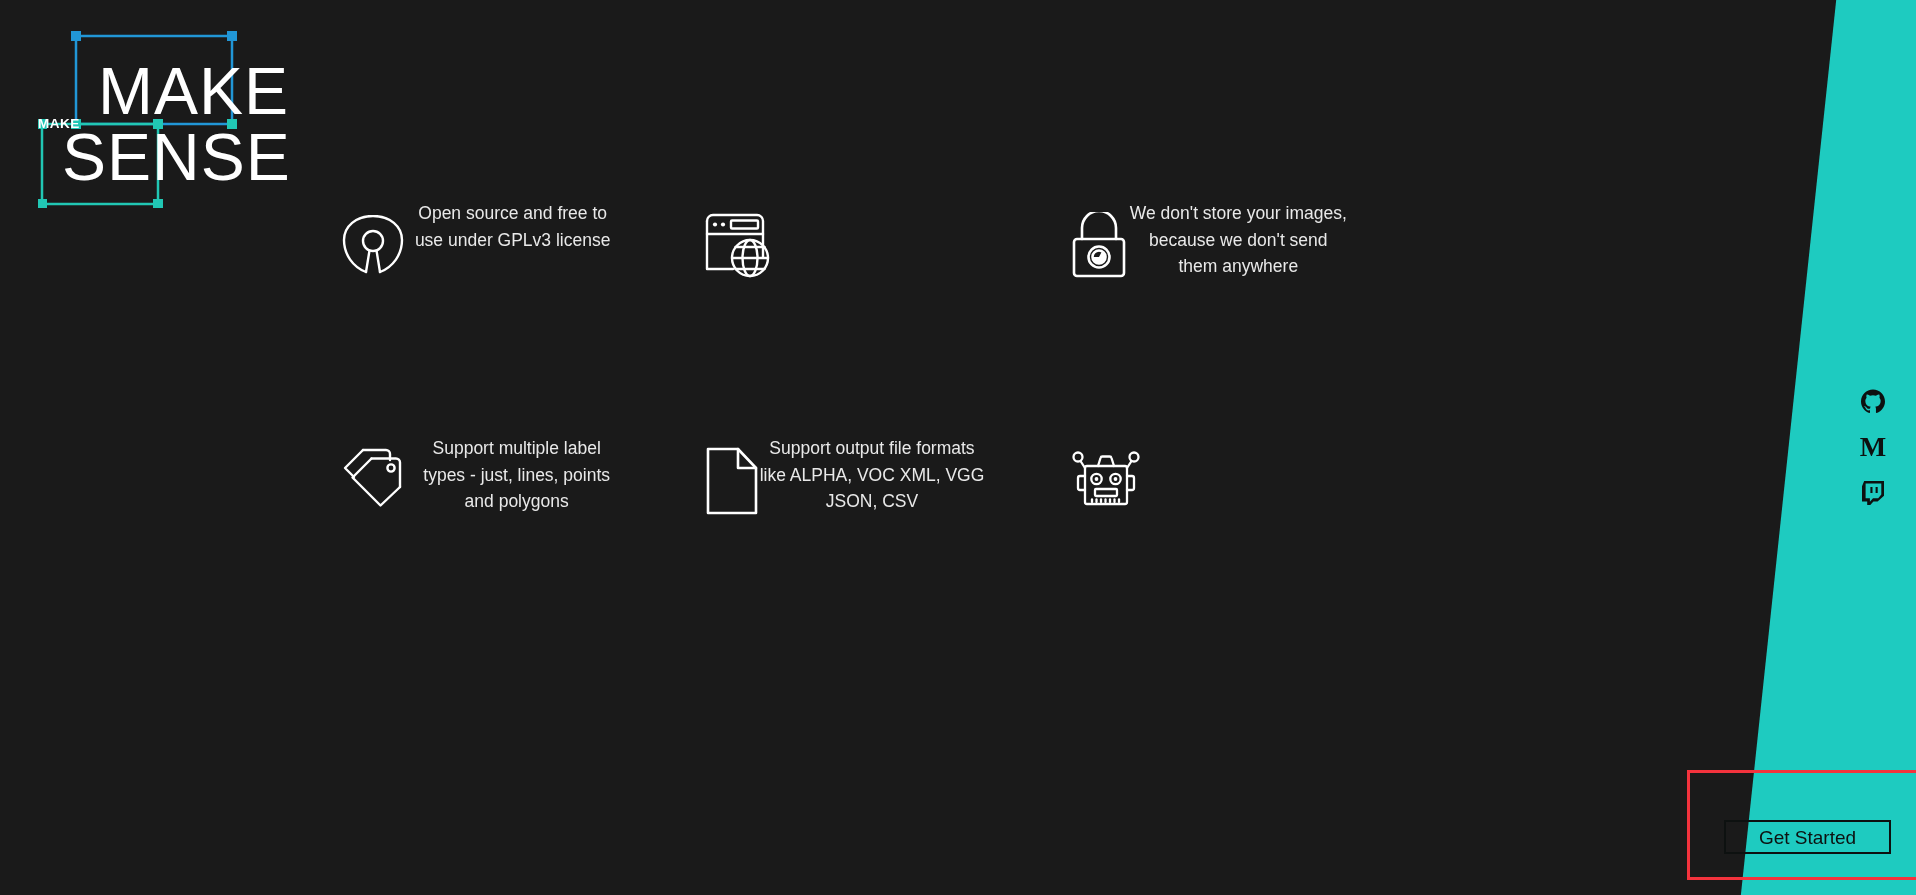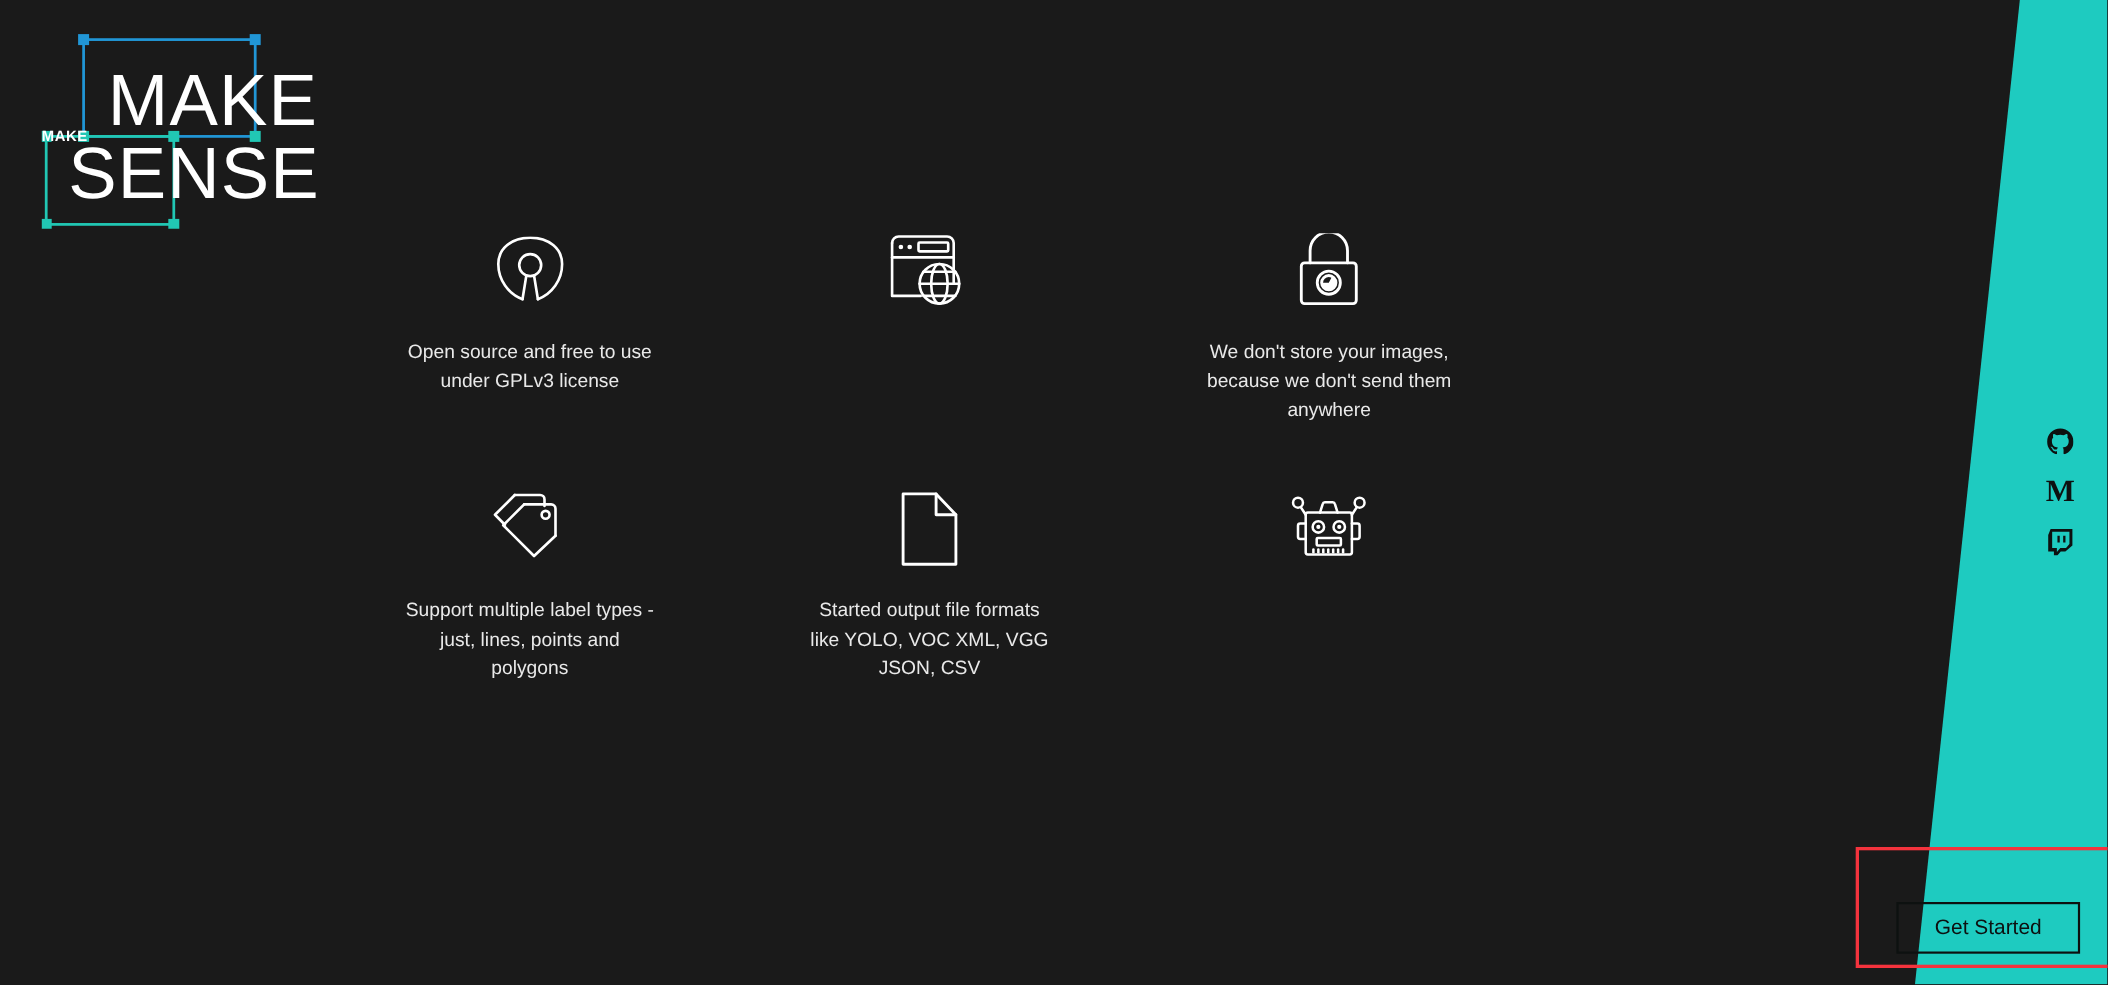--- a/index.html
+++ b/index.html
@@ -69,22 +69,21 @@
     top: 200px;
     width: 1090px;
     z-index: 2;
     display: grid;
     grid-template-columns: repeat(3, 1fr);
     grid-template-rows: repeat(2, 235px);
   }
 
   .feature {
     display: flex;
-    flex-direction: column;
-    align-items: center;
+    align-items: flex-start;
     padding: 0 42px;
   }
 
   .feature-icon {
     height: 92px;
     display: flex;
     align-items: center;
     justify-content: center;
     margin-bottom: 14px;
   }
@@ -135,21 +134,21 @@
     height: 110px;
     border: 3px solid #f4333d;
     z-index: 5;
   }
 
   #get-started-button {
     position: absolute;
     left: 1724px;
     top: 820px;
     width: 167px;
-    height: 47px;
+    height: 34px;
     border: 2px solid #0d1110;
     background: transparent;
     color: #0d1110;
     font-family: "Liberation Sans", sans-serif;
     font-size: 19px;
     line-height: 1;
     display: flex;
     align-items: center;
     justify-content: center;
     cursor: pointer;
@@ -240,21 +239,21 @@
     <div class="feature-text">Support multiple label types - just, lines, points and polygons</div>
   </div>
 
   <div class="feature">
     <div class="feature-icon">
       <svg width="54" height="68" viewBox="0 0 54 68" fill="none" stroke="#ffffff" stroke-width="2.6" stroke-linecap="round" stroke-linejoin="round">
         <path d="M3 2 L33 2 L51 21 L51 66 L3 66 Z"></path>
         <path d="M33 2 L33 21 L51 21"></path>
       </svg>
     </div>
-    <div class="feature-text">Started output file formats like YOLO, VOC XML, VGG JSON, CSV</div>
+    <div class="feature-text">Support output file formats like ALPHA, VOC XML, VGG JSON, CSV</div>
   </div>
 
   <div class="feature">
     <div class="feature-icon">
       <svg width="74" height="62" viewBox="0 0 74 62" fill="none" stroke="#ffffff" stroke-width="2.3" stroke-linecap="round" stroke-linejoin="round">
 
         <circle cx="9" cy="7" r="4.5"></circle>
         <path d="M11.5 11 L16 18"></path>
         <circle cx="65" cy="7" r="4.5"></circle>
         <path d="M62.5 11 L58 18"></path>

